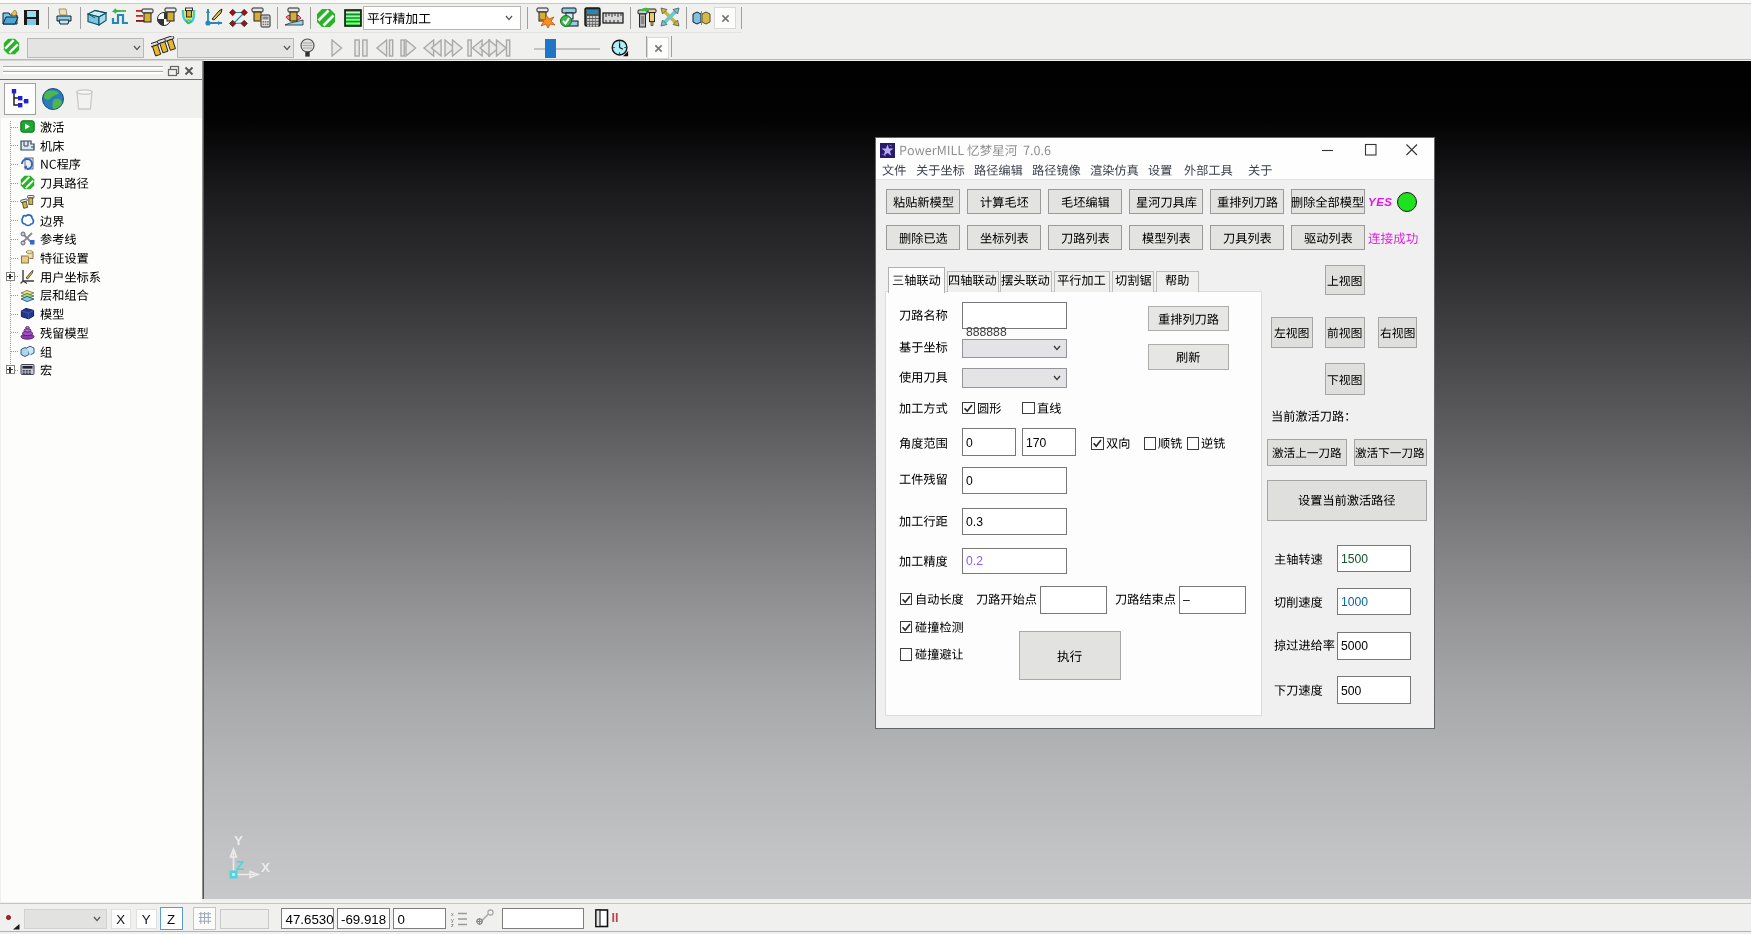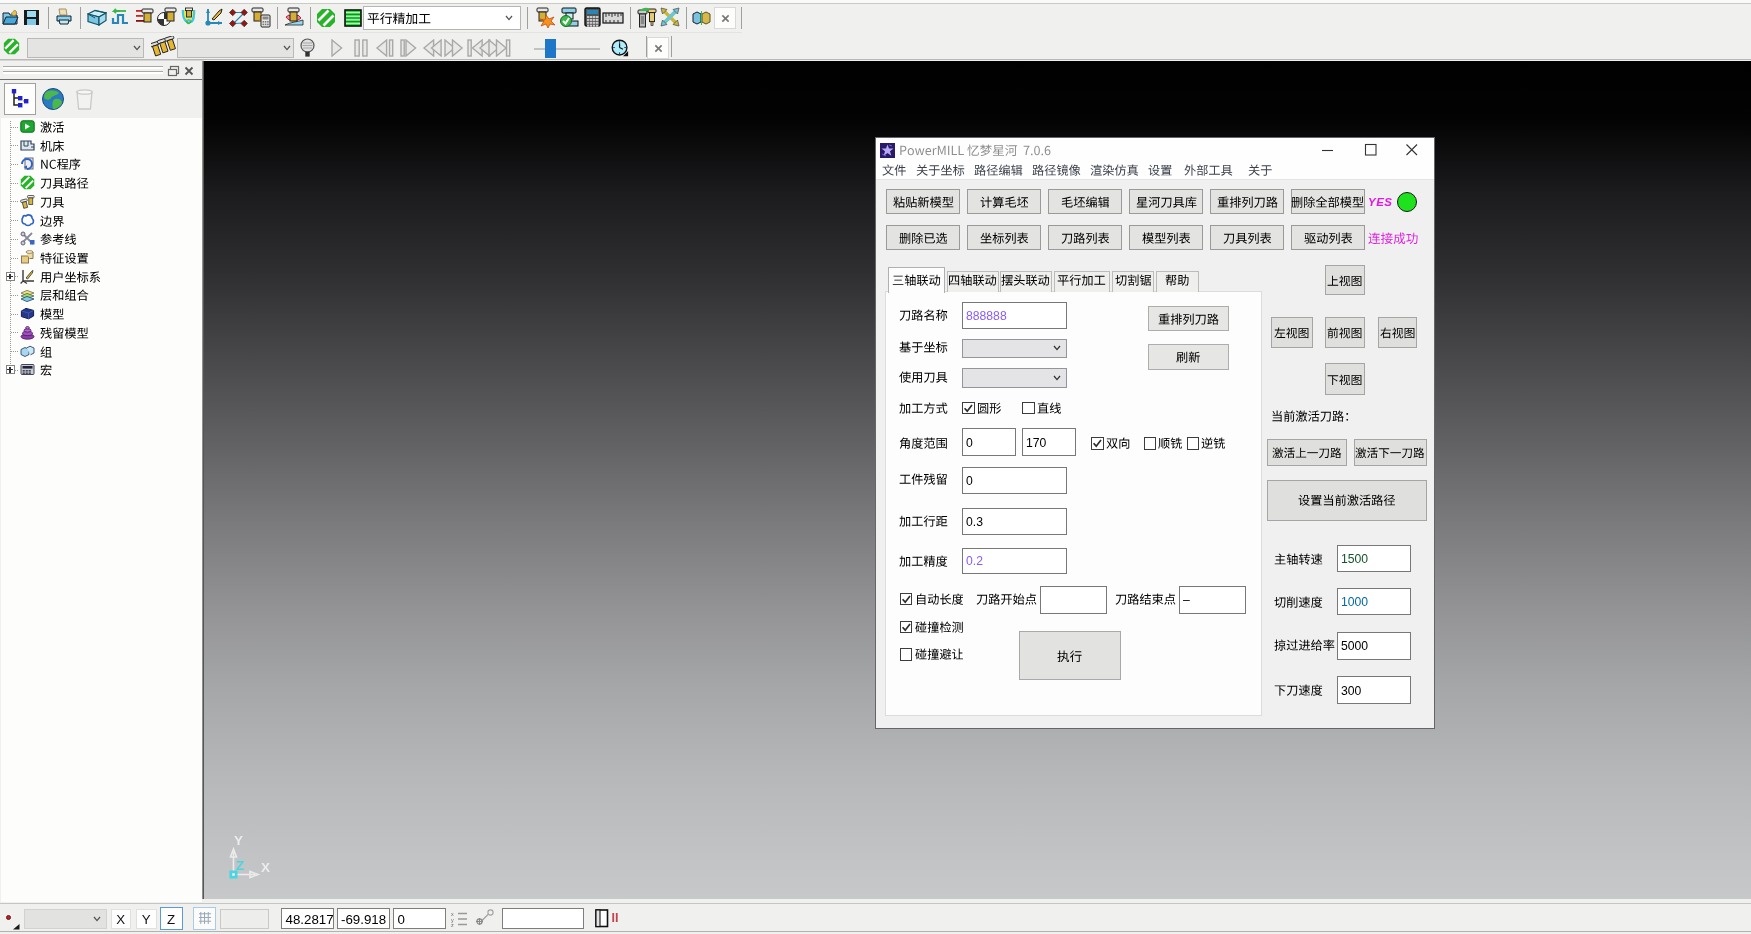--- a/index.html
+++ b/index.html
@@ -680,21 +680,21 @@
     <use href="#g5e2e" transform="matrix(1 0 0 -1 0 0)"></use>
     <use href="#g52a9" transform="matrix(1 0 0 -1 1000 0)"></use>
   </svg>
 <svg style="position:absolute;left:899.0px;top:308.9px" width="48.80" height="12.20" viewBox="0 -880 4000 1000" fill="#000">
     <use href="#g5200" transform="matrix(1 0 0 -1 0 0)"></use>
     <use href="#g8def" transform="matrix(1 0 0 -1 1000 0)"></use>
     <use href="#g540d" transform="matrix(1 0 0 -1 2000 0)"></use>
     <use href="#g79f0" transform="matrix(1 0 0 -1 3000 0)"></use>
   </svg>
 <div style="position:absolute;left:962.0px;top:302.0px;width:105.0px;height:27.0px;box-sizing:border-box;background:#fff;border:1px solid #787878;"></div>
-<div style="position:absolute;left:966.0px;top:316.0px;font:normal normal 12.2px 'Liberation Sans',sans-serif;color:#8b5cf6;white-space:nowrap;transform:translateY(-50%);">888888</div>
+<div style="position:absolute;left:966.0px;top:332px;font:normal normal 12.2px 'Liberation Sans',sans-serif;color:#404040;white-space:nowrap;transform:translateY(-50%);">888888</div>
 <svg style="position:absolute;left:899.0px;top:341.4px" width="48.80" height="12.20" viewBox="0 -880 4000 1000" fill="#000">
     <use href="#g57fa" transform="matrix(1 0 0 -1 0 0)"></use>
     <use href="#g4e8e" transform="matrix(1 0 0 -1 1000 0)"></use>
     <use href="#g5750" transform="matrix(1 0 0 -1 2000 0)"></use>
     <use href="#g6807" transform="matrix(1 0 0 -1 3000 0)"></use>
   </svg>
 <div style="position:absolute;left:962.0px;top:338.5px;width:105.0px;height:19.5px;box-sizing:border-box;background:#e4e4e6;border:1px solid #94949a;"></div>
 <svg style="position:absolute;left:1053.0px;top:345.2px" width="8" height="6" viewBox="0 0 8 6">
     <polyline points="1,1 4,4.6 7,1" fill="none" stroke="#333" stroke-width="1.3"></polyline>
   </svg>
@@ -934,21 +934,21 @@
   </svg>
 <div style="position:absolute;left:1337.0px;top:631.5px;width:74.0px;height:28.0px;box-sizing:border-box;background:#fff;border:1px solid #787878;"></div>
 <div style="position:absolute;left:1341.0px;top:646.0px;font:normal normal 12.2px 'Liberation Sans',sans-serif;color:#000;white-space:nowrap;transform:translateY(-50%);">5000</div>
 <svg style="position:absolute;left:1274.0px;top:684.4px" width="48.80" height="12.20" viewBox="0 -880 4000 1000" fill="#000">
     <use href="#g4e0b" transform="matrix(1 0 0 -1 0 0)"></use>
     <use href="#g5200" transform="matrix(1 0 0 -1 1000 0)"></use>
     <use href="#g901f" transform="matrix(1 0 0 -1 2000 0)"></use>
     <use href="#g5ea6" transform="matrix(1 0 0 -1 3000 0)"></use>
   </svg>
 <div style="position:absolute;left:1337.0px;top:676.0px;width:74.0px;height:28.0px;box-sizing:border-box;background:#fff;border:1px solid #787878;"></div>
-<div style="position:absolute;left:1341.0px;top:690.5px;font:normal normal 12.2px 'Liberation Sans',sans-serif;color:#000;white-space:nowrap;transform:translateY(-50%);">300</div>
+<div style="position:absolute;left:1341.0px;top:690.5px;font:normal normal 12.2px 'Liberation Sans',sans-serif;color:#000;white-space:nowrap;transform:translateY(-50%);">500</div>
 <div style="position:absolute;left:0.0px;top:899.0px;width:1751.0px;height:35.0px;box-sizing:border-box;background:#f0f0ef;"></div>
 <div style="position:absolute;left:1.0px;top:899.0px;width:201.0px;height:2.5px;box-sizing:border-box;background:#fdfdfc;"></div>
 <div style="position:absolute;left:0.0px;top:903.0px;width:1751.0px;height:1.0px;box-sizing:border-box;background:#c5c5c3;"></div>
 <div style="position:absolute;left:0.0px;top:930.5px;width:1751.0px;height:1.0px;box-sizing:border-box;background:#b2b2b0;"></div>
 <div style="position:absolute;left:6px;top:914.6px;width:5px;height:5px;border-radius:50%;background:#b82424;border:1px solid #701414;box-sizing:border-box;"></div>
 <svg style="position:absolute;left:13.0px;top:923.5px" width="7.0" height="6.0" viewBox="0 0 7 6">
     <path d="M6.5 0 L6.5 5.5 L0 5.5 Z" fill="#1a1a1a"></path>
   </svg>
 <div style="position:absolute;left:23.5px;top:908.5px;width:83.0px;height:20.5px;box-sizing:border-box;background:#e2e2e1;border:1px solid #d2d2d0;"></div>
 <svg style="position:absolute;left:93.0px;top:915.8px" width="8" height="6" viewBox="0 0 8 6">
@@ -961,21 +961,21 @@
 <div style="position:absolute;left:159.5px;top:906.5px;width:23.0px;height:23.0px;box-sizing:border-box;background:#fefefe;border:1.6px solid #5b9bd5;"></div>
 <div style="position:absolute;left:171.0px;top:918.5px;font:normal normal 13.3px 'Liberation Sans',sans-serif;color:#111;white-space:nowrap;transform:translate(-50%,-50%);">Z</div>
 <div style="position:absolute;left:193.0px;top:906.5px;width:23.0px;height:23.0px;box-sizing:border-box;background:#fbfbfa;border:1.4px solid #a9cbe8;"></div>
 <svg style="position:absolute;left:198.0px;top:911.0px" width="14.0" height="14.0" viewBox="0 0 15 15">
     <g stroke="#9aa8b8" stroke-width="1.1">
       <path d="M1 3 L14 3 M1 7 L14 7 M1 11 L14 11 M3 1 L3 14 M7 1 L7 14 M11 1 L11 14"></path>
     </g>
   </svg>
 <div style="position:absolute;left:220.0px;top:908.5px;width:48.5px;height:20.5px;box-sizing:border-box;background:#ededec;border:1px solid #c9c9c7;"></div>
 <div style="position:absolute;left:281.0px;top:908.0px;width:53.0px;height:21.0px;box-sizing:border-box;background:#fff;border:1px solid #7e7e7c;"></div>
-<div style="position:absolute;left:285.5px;top:918.8px;font:normal normal 13.3px 'Liberation Sans',sans-serif;color:#000;white-space:nowrap;transform:translateY(-50%);">48.2817</div>
+<div style="position:absolute;left:285.5px;top:918.8px;font:normal normal 13.3px 'Liberation Sans',sans-serif;color:#000;white-space:nowrap;transform:translateY(-50%);">47.6530</div>
 <div style="position:absolute;left:336.5px;top:908.0px;width:53.5px;height:21.0px;box-sizing:border-box;background:#fff;border:1px solid #7e7e7c;"></div>
 <div style="position:absolute;left:341.0px;top:918.8px;font:normal normal 13.3px 'Liberation Sans',sans-serif;color:#000;white-space:nowrap;transform:translateY(-50%);">-69.918</div>
 <div style="position:absolute;left:393.0px;top:908.0px;width:53.0px;height:21.0px;box-sizing:border-box;background:#fff;border:1px solid #7e7e7c;"></div>
 <div style="position:absolute;left:397.5px;top:918.8px;font:normal normal 13.3px 'Liberation Sans',sans-serif;color:#000;white-space:nowrap;transform:translateY(-50%);">0</div>
 <svg style="position:absolute;left:451.0px;top:911.0px" width="17.0" height="16.0" viewBox="0 0 17 16">
     <g fill="#666" font-family="Liberation Sans" font-size="5.4">
       <text x="0" y="5">x</text>
       <text x="0" y="10.5">y</text>
       <text x="0" y="16">z</text>
     </g>

